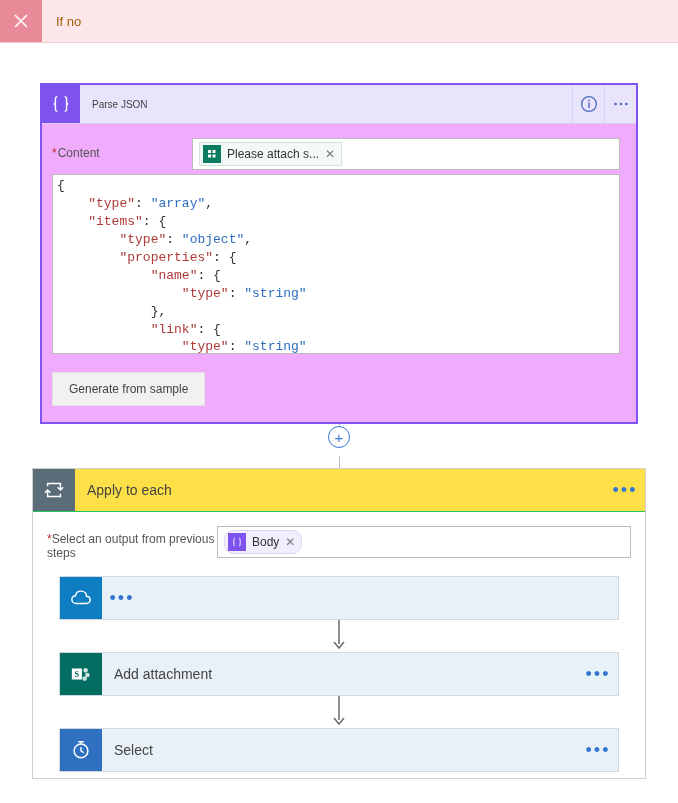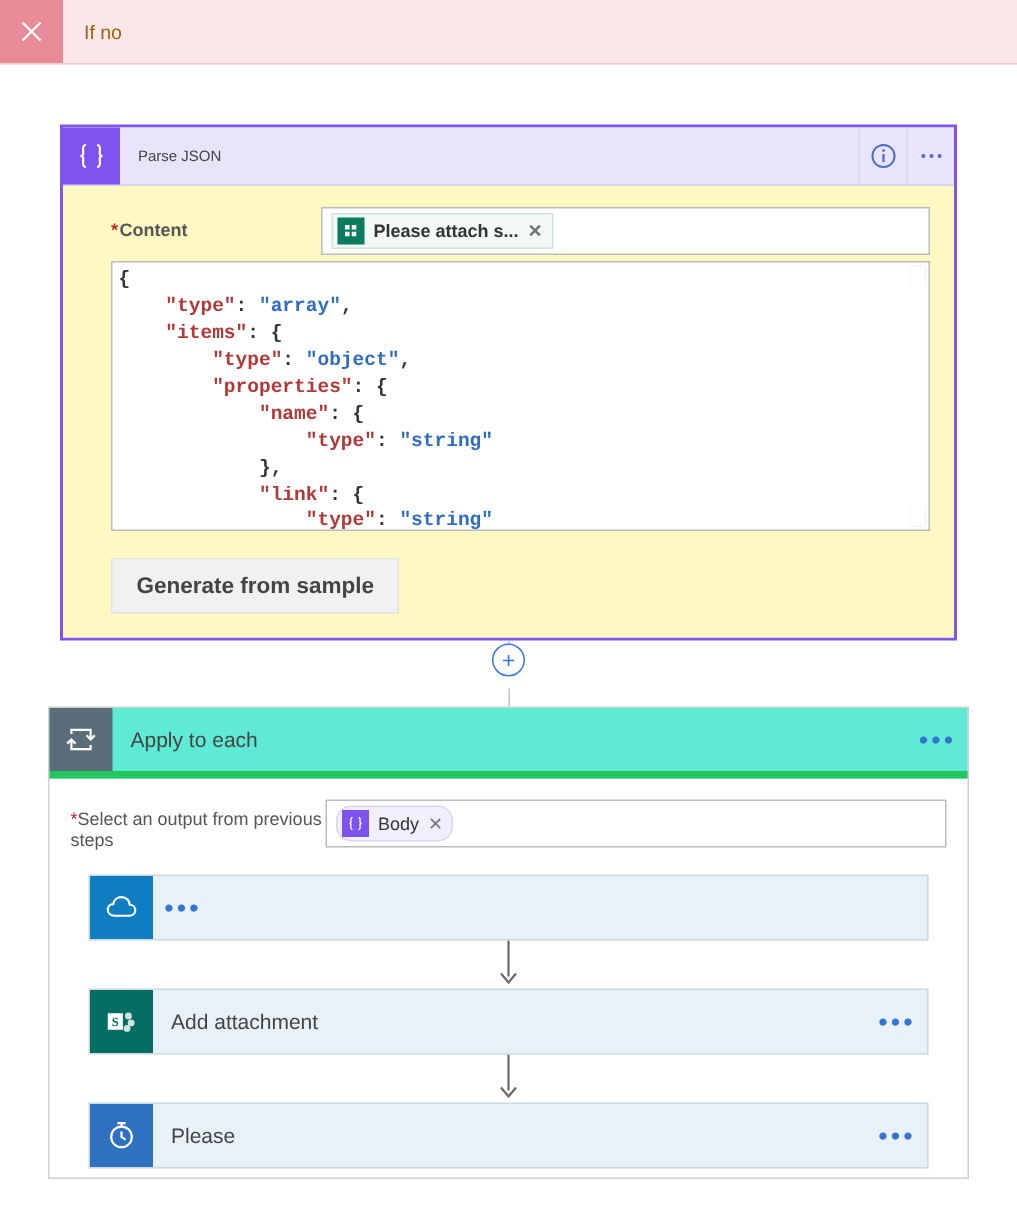--- a/index.html
+++ b/index.html
@@ -13,21 +13,21 @@
 
   .connector { display: flex; justify-content: center; }
   .vline { width: 1px; background: #bfbfbf; }
 
   
   .pj-card { margin: 40px 34px 0 34px; border: 2px solid #7e55ef; }
   .pj-header { display: flex; align-items: center; background: #e9e3fb; border-bottom: 1px solid #d6cef5; }
   .pj-icon-box { width: 38px; height: 38px; background: #7d52ef; display: flex; align-items: center; justify-content: center; }
   .pj-title { flex: 1; padding-left: 12px; color: #444; font-size: 10px; }
   .pj-hdr-btn { width: 32px; height: 38px; display: flex; align-items: center; justify-content: center; color: #5a5a9a; border-left: 1px solid #dcd4f5; cursor: pointer; }
-  .pj-body { padding: 14px 16px 16px 32px; background: #fef9c3; font-weight: bold; }
+  .pj-body { padding: 14px 16px 16px 10px; background: #f0abfc; }
 
   .row { display: flex; align-items: flex-start; }
   .field-label { width: 140px; color: #555; padding-top: 8px; font-size: 12px; }
   .field-label .req { color: #c5262c; margin-right: 1px; }
   .field-control { flex: 1; }
 
   .token-input { display: flex; align-items: center; border: 1px solid #bcbcbc; height: 32px; padding-left: 6px; background: #fff; }
   .token { display: flex; align-items: center; gap: 6px; background: #f3f9f4; border: 1px solid #d3e5d8; height: 24px; padding: 0 6px 0 3px; font-size: 12px; color: #333; }
   .token .t-icon { width: 18px; height: 18px; display: flex; align-items: center; justify-content: center; background: #0a7d61; color: #fff; font-size: 11px; }
   .token .t-close { color: #777; cursor: pointer; font-size: 12px; }
@@ -40,29 +40,29 @@
 
   .schema-box { margin-top: 4px; border: 1px solid #bcbcbc; height: 180px; overflow: hidden; font-family: Consolas, "Courier New", monospace; font-size: 13px; line-height: 1.38; color: #333; padding: 2px 4px; background: #fff; white-space: pre; position: relative; }
   .schema-box::after { content:""; position:absolute; right:2px; top:2px; bottom:2px; width:10px; background:linear-gradient(#fff,#fff); }
   .schema-box .sb { position:absolute; right:2px; top:2px; width:10px; height:14px; background:#c9c9c9; }
   .schema-box .sb2 { position:absolute; right:2px; bottom:2px; width:10px; height:14px; background:#c9c9c9; }
 
   .j-key { color: #b03a3a; }
   .j-str { color: #2f6dbf; }
   .j-punc { color: #333; }
 
-  .gen-btn { margin-top: 18px; display: inline-block; background: #f1f1f1; border: 1px solid #e3e3e3; padding: 9px 16px; color: #444; font-size: 15px; cursor: pointer; }
+  .gen-btn { margin-top: 18px; display: inline-block; background: #f1f1f1; border: 1px solid #e3e3e3; padding: 9px 16px; color: #444; font-size: 12px; cursor: pointer; }
 
   
   .add-wrap { display: flex; justify-content: center; position: relative; height: 20px; }
   .add-circle { position: absolute; top: -10px; width: 22px; height: 22px; border-radius: 50%; border: 1px solid #3b77d8; background: #fff; color: #3b77d8; display: flex; align-items: center; justify-content: center; font-size: 15px; line-height: 1; cursor: pointer; }
 
   
   .ate-card { margin: 0 26px; border: 1px solid #cfcfcf; }
-  .ate-header { display: flex; align-items: center; background: #5eead4; border-bottom: 5px solid #22c55e; }
+  .ate-header { display: flex; align-items: center; background: #fde047; border-bottom: 1px solid #22c55e; }
   .ate-icon-box { width: 42px; height: 42px; background: #5a6d78; display: flex; align-items: center; justify-content: center; }
   .ate-title { flex: 1; padding-left: 12px; color: #444; font-size: 14px; }
   .more-dots { width: 40px; height: 42px; display: flex; align-items: center; justify-content: center; color: #3476cf; cursor: pointer; font-size: 18px; letter-spacing: 2px; }
   .ate-body { padding: 14px 14px 6px 14px; }
 
   .sel-label { width: 170px; padding-top: 6px; color: #555; font-size: 12px; }
 
   
   .step-card { display: flex; align-items: center; background: #e9f1f8; border: 1px solid #cfd9e0; margin: 0 12px; }
   .step-icon-box { width: 42px; height: 42px; display: flex; align-items: center; justify-content: center; color: #fff; }
@@ -230,20 +230,20 @@
       </div>
 
       <div class="step-card" style="margin-bottom:0">
         <div class="step-icon-box ic-delay">
           <svg width="22" height="22" viewBox="0 0 24 24">
               <circle cx="12" cy="13" r="7.5" stroke="#fff" stroke-width="1.6" fill="none"></circle>
               <path d="M12 9 L12 13 L15 15" stroke="#fff" stroke-width="1.6" fill="none"></path>
               <path d="M9 3 L15 3 M12 3 L12 5" stroke="#fff" stroke-width="1.6"></path>
             </svg>
         </div>
-        <div class="step-title">Please</div>
+        <div class="step-title">Select</div>
         <div class="step-dots">•••</div>
       </div>
 
     </div>
   </div>
 
 </div>
 
 </body></html>

